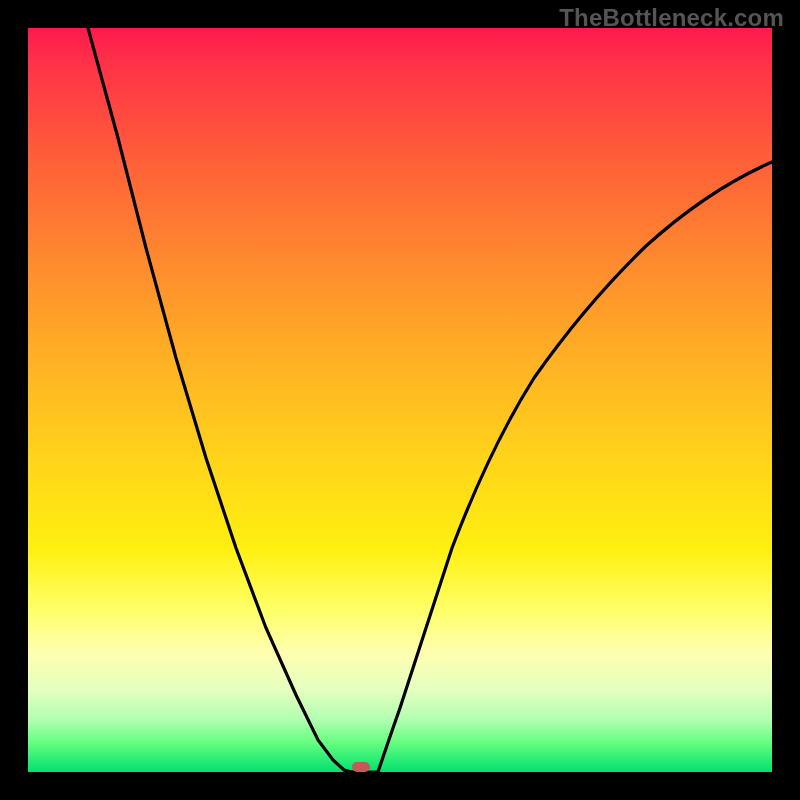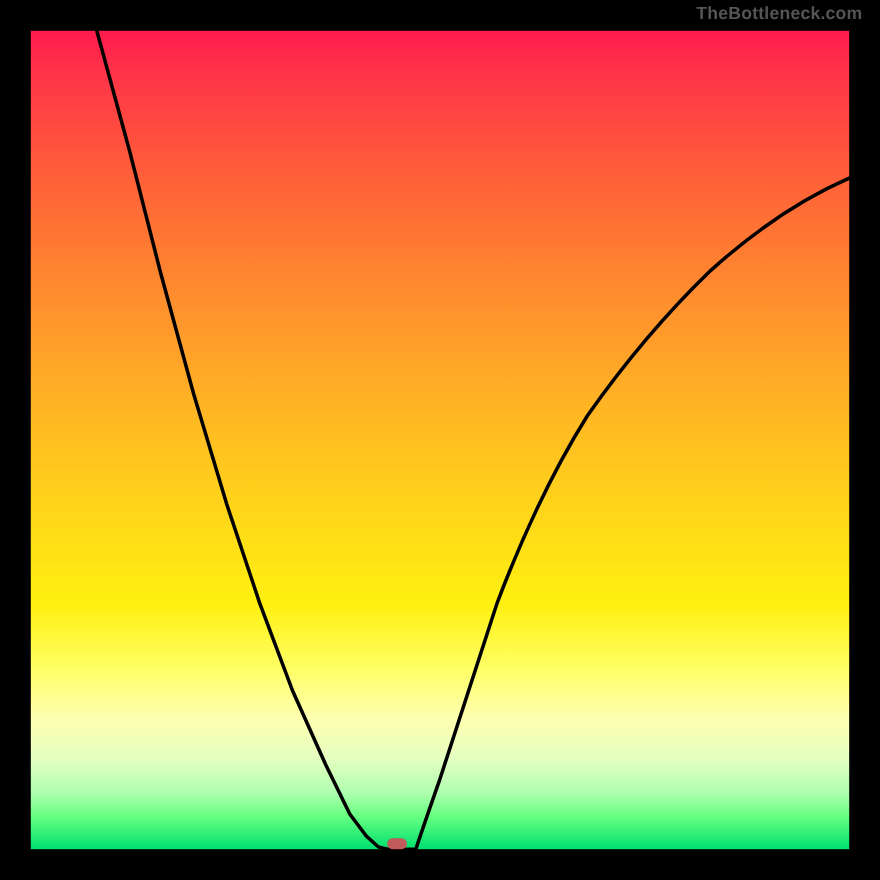--- a/index.html
+++ b/index.html
@@ -40,21 +40,21 @@
       #b0ffb0 93%,
       #66ff80 96%,
       #00e070 100%
     );
   }
   .watermark {
     position: absolute;
     top: 4px;
     right: 16px;
     color: #555;
-    font-size: 16px;
+    font-size: 24px;
     font-weight: 600;
     letter-spacing: 0.2px;
     user-select: none;
   }
   svg.curve {
     position: absolute;
     top: 0;
     left: 0;
     width: 744px;
     height: 744px;

